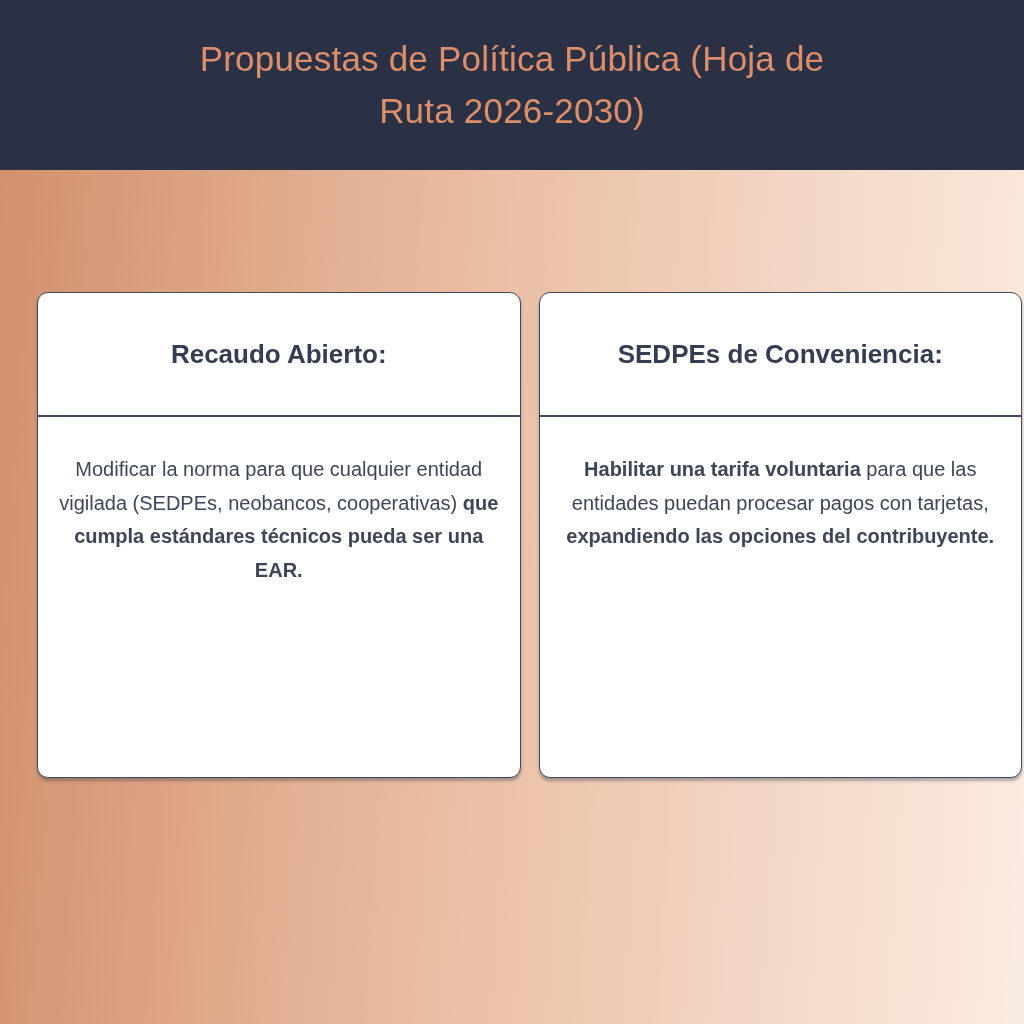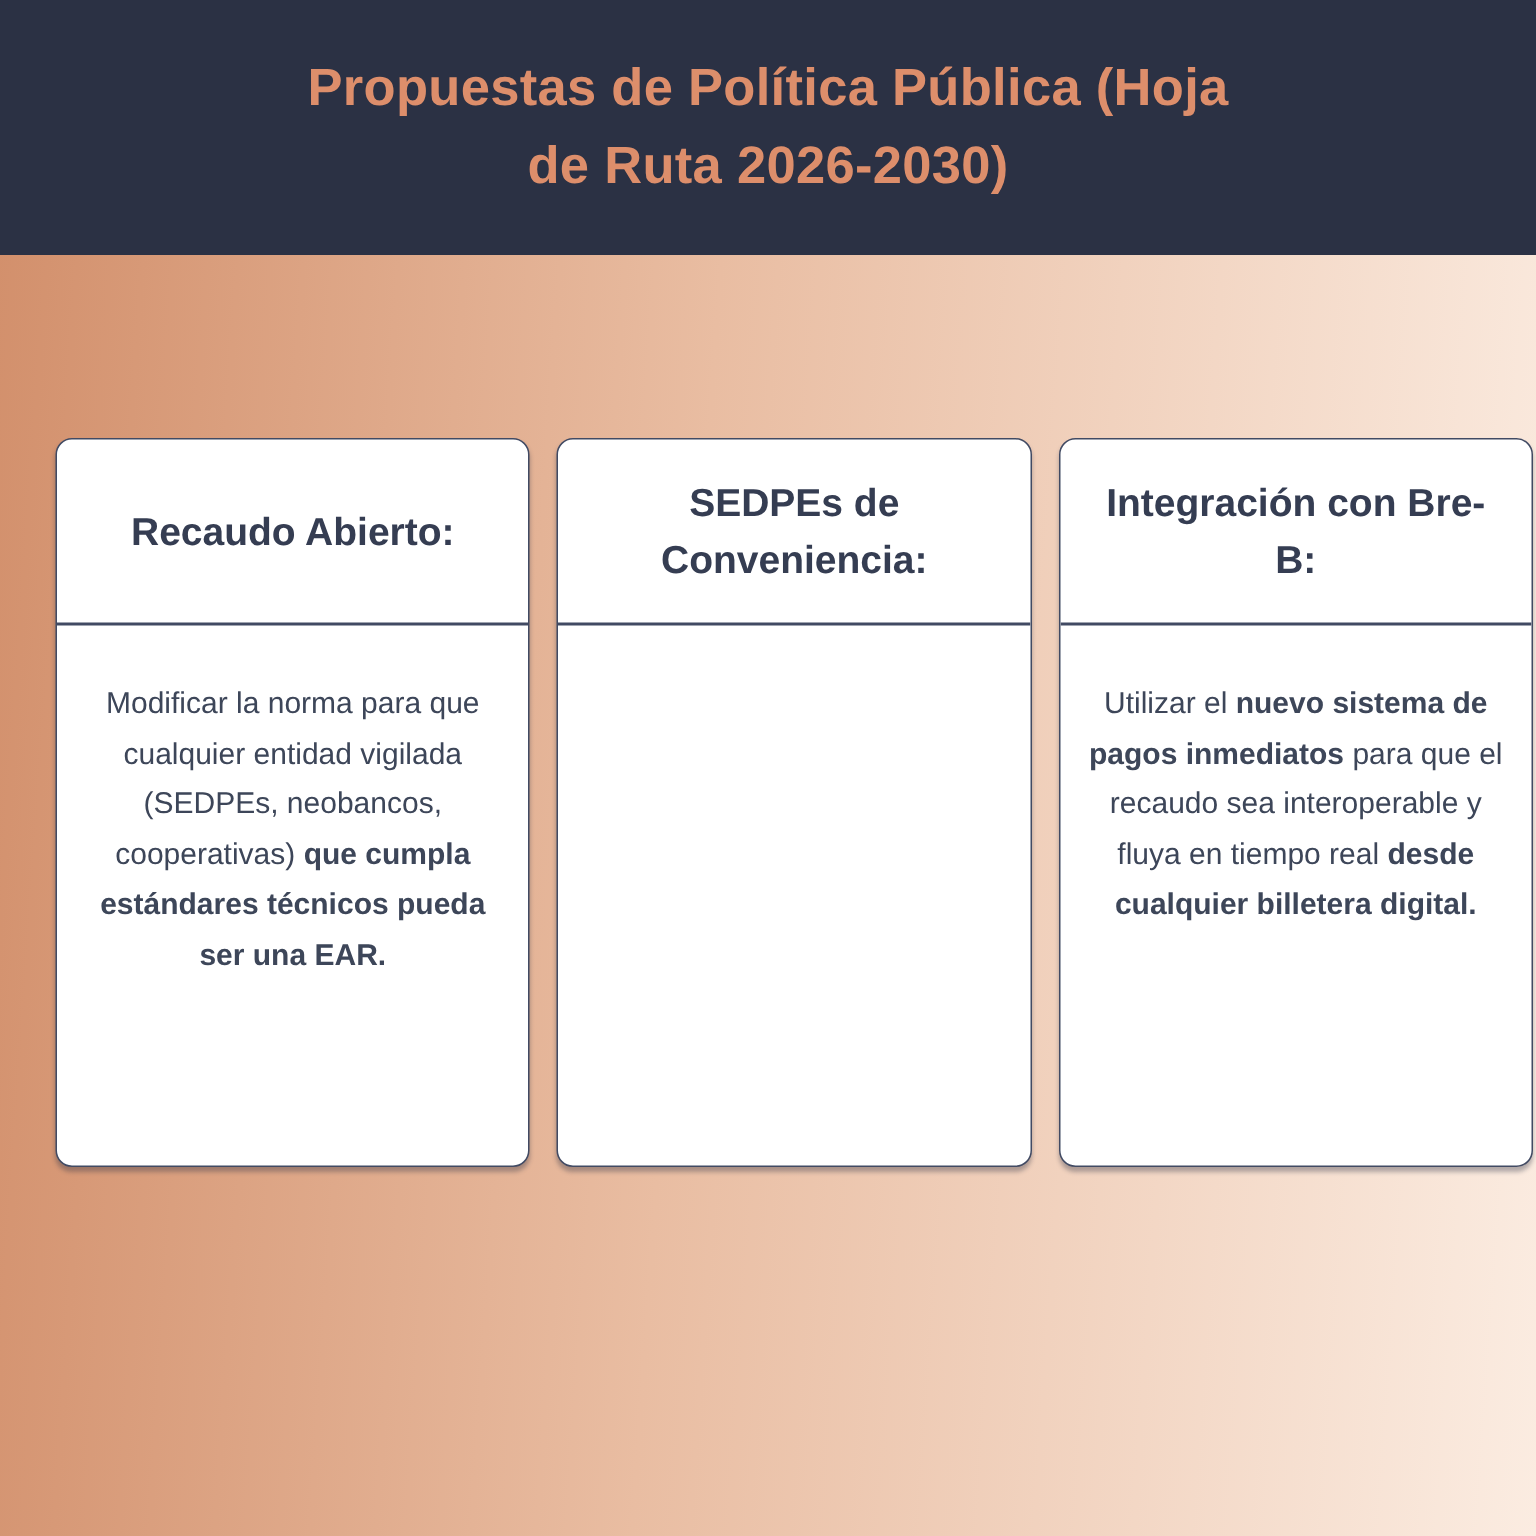--- a/index.html
+++ b/index.html
@@ -19,21 +19,21 @@
     background:linear-gradient(94deg,var(--grad-a) 0%,var(--grad-b) 45%,var(--grad-c) 100%);
   }
   .header{
     width:1024px;height:170px;
     background:var(--header-bg);
     display:flex;align-items:center;justify-content:center;
   }
   .header h1{
     color:var(--accent);
     font-size:35px;
-    font-weight:bold;
+    font-weight:normal;
     line-height:52px;
     text-align:center;
     max-width:660px;
     letter-spacing:.2px;
   }
   .cards{
     position:absolute;
     top:292px;left:37px;
     width:985px;height:486px;
     display:flex;gap:18px;justify-content:flex-end;
@@ -78,20 +78,17 @@
 
 <div class="cards">
 
   <div class="card">
     <div class="card-title">Recaudo Abierto:</div>
     <div class="card-body"><span>Modificar la norma para que cualquier entidad vigilada (SEDPEs, neobancos, cooperativas) </span><span class="b">que cumpla estándares técnicos pueda ser una EAR.</span></div>
   </div>
 
   <div class="card">
     <div class="card-title">SEDPEs de Conveniencia:</div>
+    <div class="card-body"><span class="b">Habilitar una tarifa voluntaria</span><span> para que las entidades puedan procesar pagos con tarjetas, </span><span class="b">expandiendo las opciones del contribuyente.</span></div>
   </div>
 
-  <div class="card">
-    <div class="card-title">Integración con Bre-B:</div>
-    <div class="card-body"><span>Utilizar el </span><span class="b">nuevo sistema de pagos inmediatos</span><span> para que el recaudo sea interoperable y fluya en tiempo real </span><span class="b">desde cualquier billetera digital.</span></div>
-  </div>
 
 </div>
 
 </body></html>

